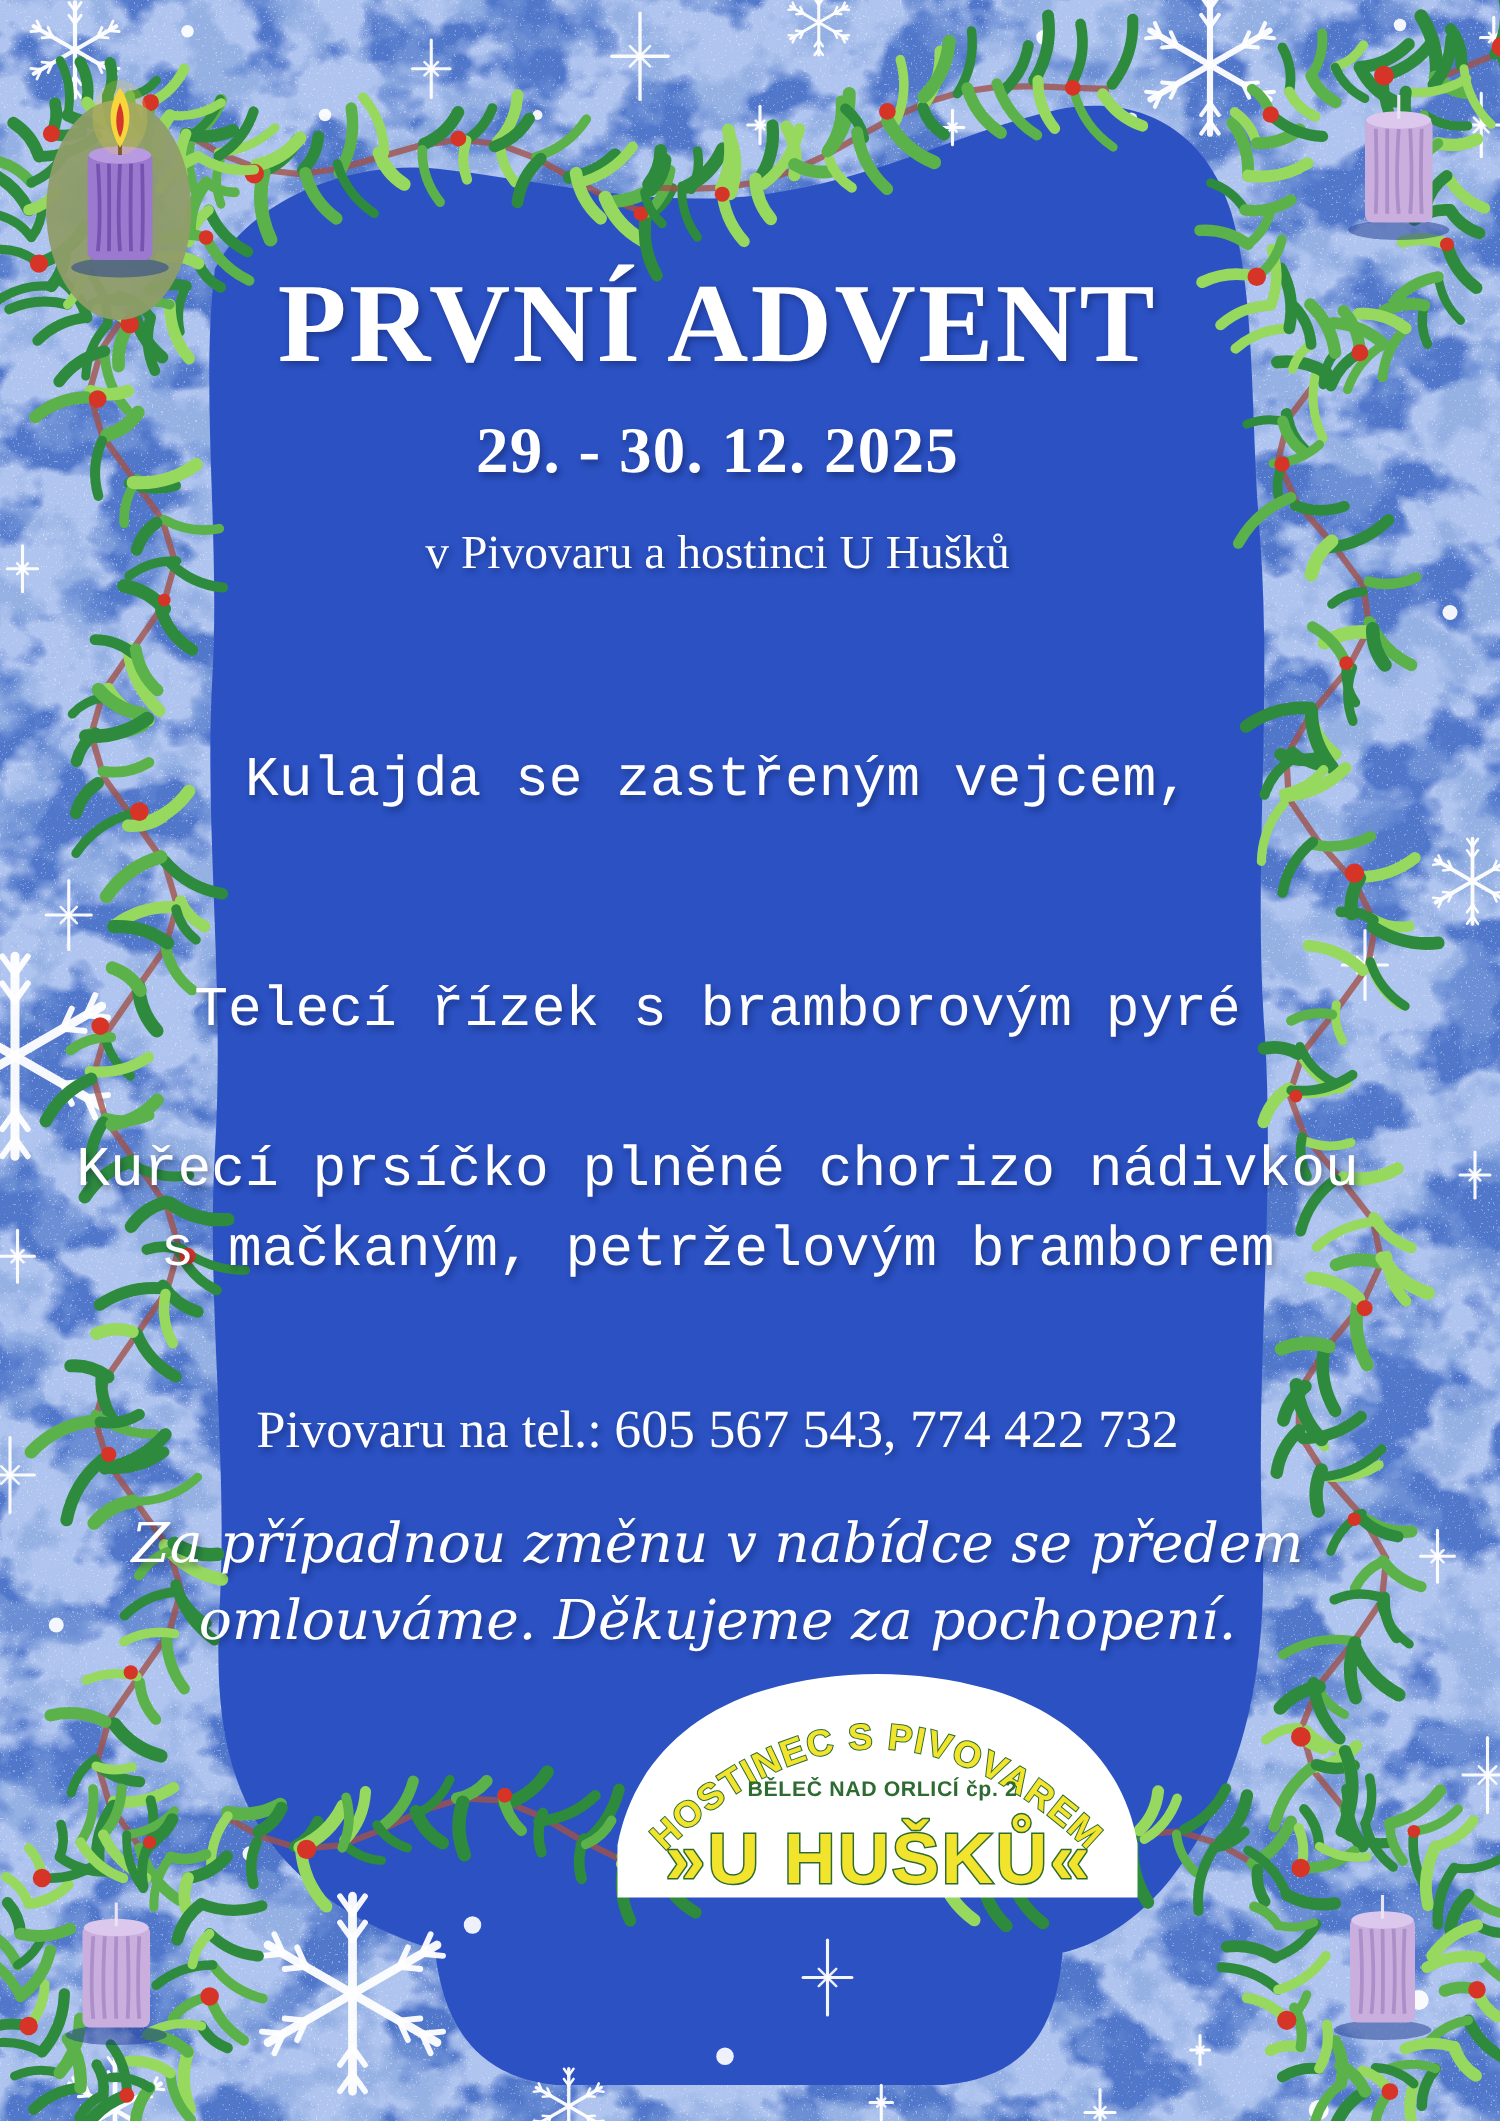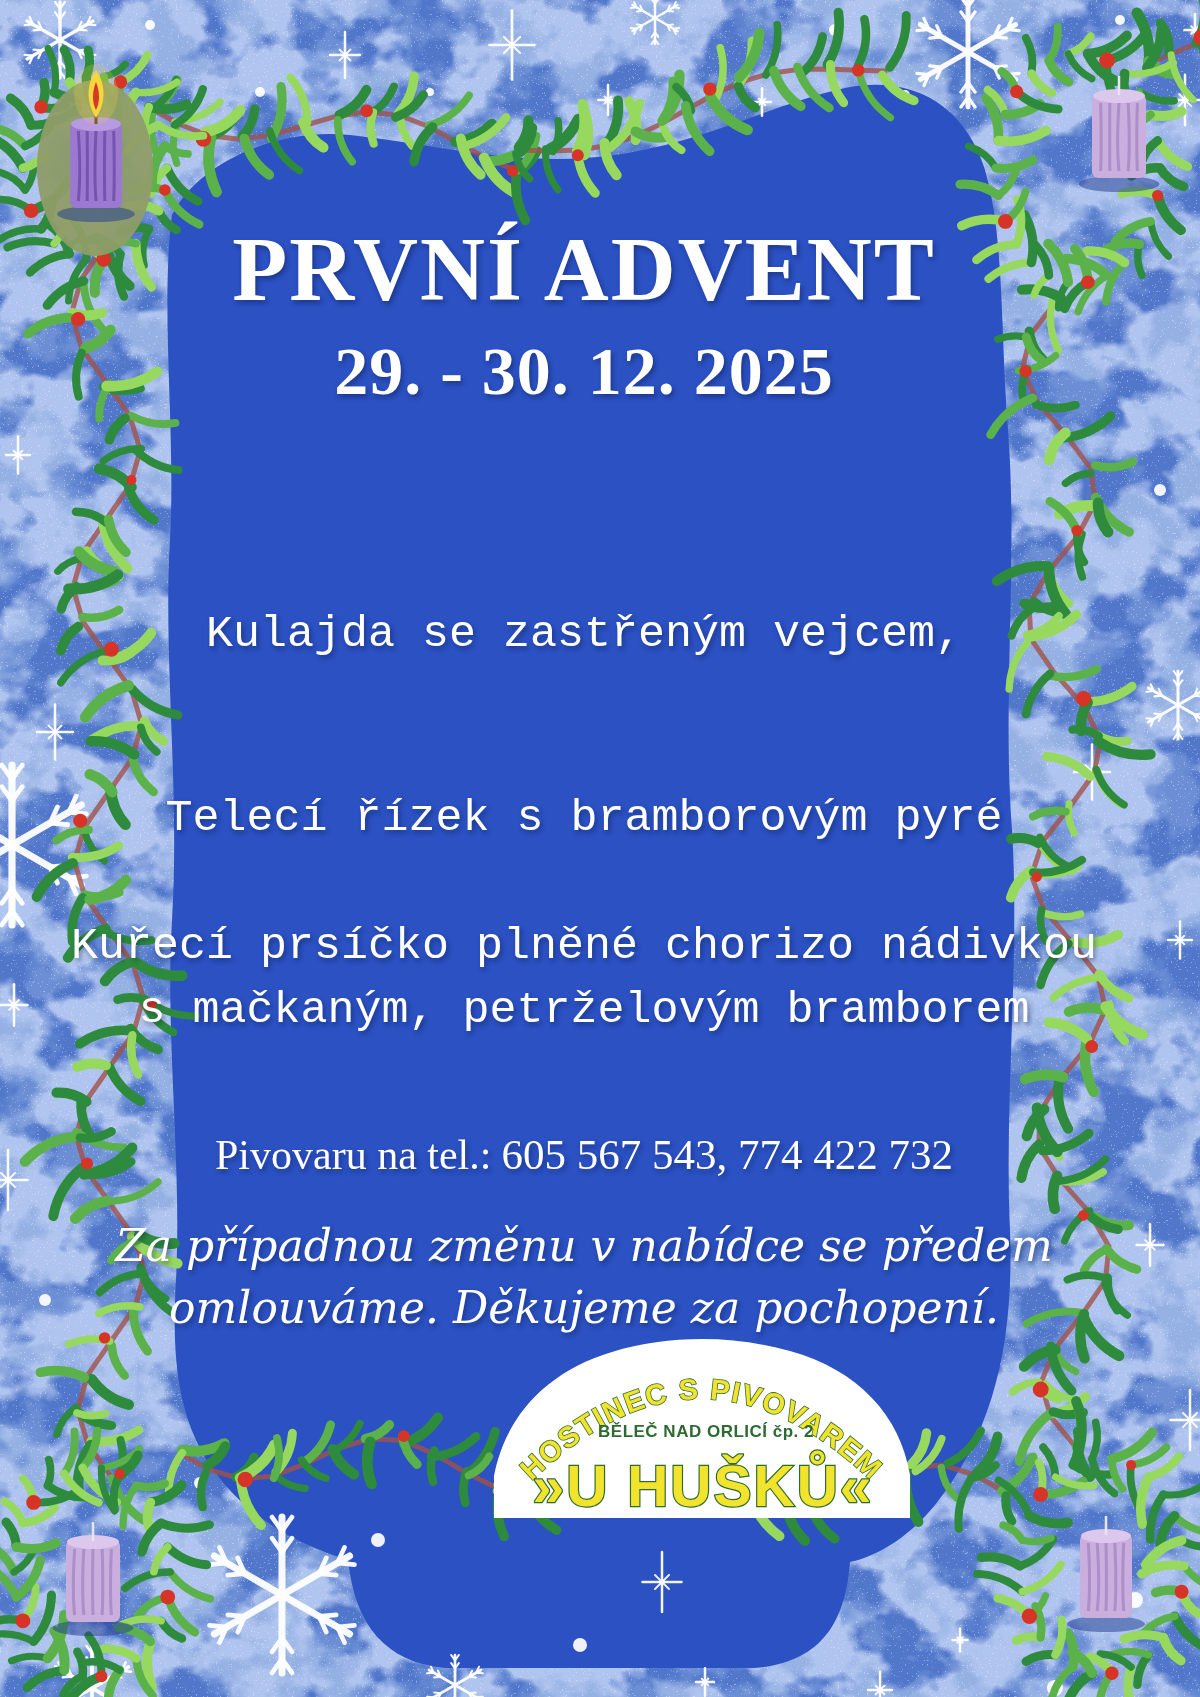--- a/index.html
+++ b/index.html
@@ -2,24 +2,24 @@
 <html><head>
 <meta charset="utf-8">
 <style>
   html,body{margin:0;padding:0;background:#2b51c3;}
   .poster{position:relative;width:1200px;height:1697px;overflow:hidden;
           font-family:"Liberation Serif","DejaVu Serif",serif;}
   #deco{position:absolute;left:0;top:0;width:1200px;height:1697px;}
   .content{position:absolute;left:10px;top:0;width:1120px;height:100%;
            text-align:center;color:#fff;pointer-events:none;}
   .content > div, .content > h1{position:absolute;left:0;width:100%;
-           transform:translateY(-50%);margin:14px;
+           transform:translateY(-50%);margin:4px;
            text-shadow:2px 3px 5px rgba(12,25,70,.45);}
   h1.title{top:255px;font-size:90px;font-weight:bold;letter-spacing:2px;}
-  .date{top:357px;font-size:68px;font-weight:bold;letter-spacing:1px;}
+  .date{top:357px;font-size:52px;font-weight:bold;letter-spacing:1px;}
   .venue{top:438px;font-size:38px;line-height:1.0;}
   .menu{font-size:45px;line-height:1.42;font-family:Liberation Mono, monospace;}
   .menu1{top:621px;}
   .menu2{top:805px;}
   .menu3{top:965px;}
   .reservation{top:1140px;font-size:42px;}
   .reservation .phones{font-weight:normal;margin-left:10px;font-size:43px;}
   .apology{top:1263px;font-size:44px;line-height:1.42;font-style:italic;
            font-family:"DejaVu Serif","Liberation Serif",serif;}
 </style>
@@ -1179,20 +1179,21 @@
       </text>
       <text x="706" y="1437" text-anchor="middle" font-family="Liberation Sans, sans-serif" font-weight="bold" font-size="17" fill="#2d6b31" letter-spacing="0.5">BĚLEČ NAD ORLICÍ čp. 2</text>
       <text x="703" y="1506" text-anchor="middle" font-family="Liberation Sans, sans-serif" font-weight="bold" font-size="57" fill="#f2e32c" stroke="#2d6b31" stroke-width="2.4" paint-order="stroke" letter-spacing="2">»U HUŠKŮ«</text>
     </g>
   </svg>
 
   <div class="content">
     <h1 class="title">PRVNÍ ADVENT</h1>
     <div class="date">29. - 30. 12. 2025</div>
     <div class="venue">
+      <div>v Pivovaru a hostinci U Hušků</div>
     </div>
     <div class="menu menu1">
       <div>Kulajda se zastřeným vejcem,</div>
     </div>
     <div class="menu menu3">
       <div>Kuřecí prsíčko plněné chorizo nádivkou</div>
       <div>s mačkaným, petrželovým bramborem</div>
     </div>
     <div class="menu menu2">
       <div>Telecí řízek s bramborovým pyré</div>

